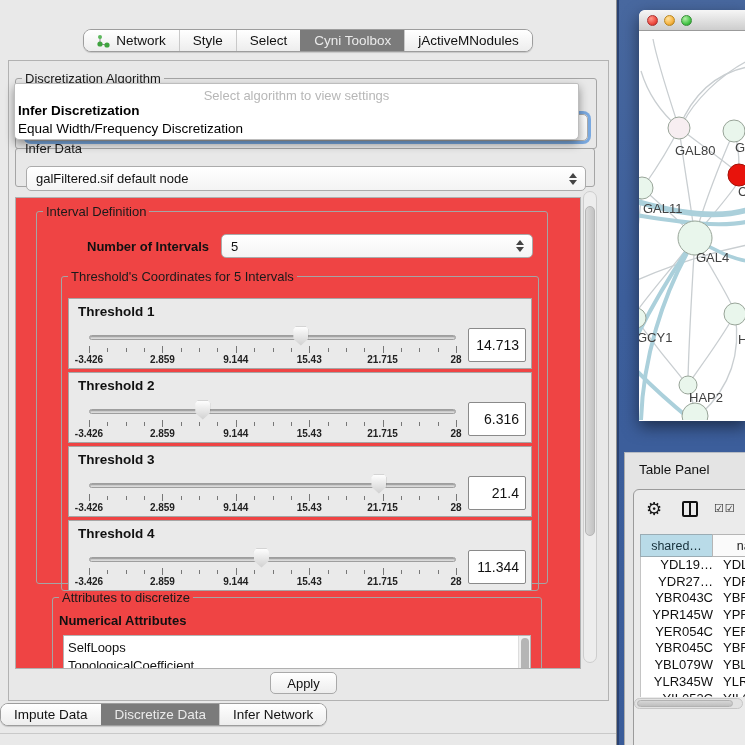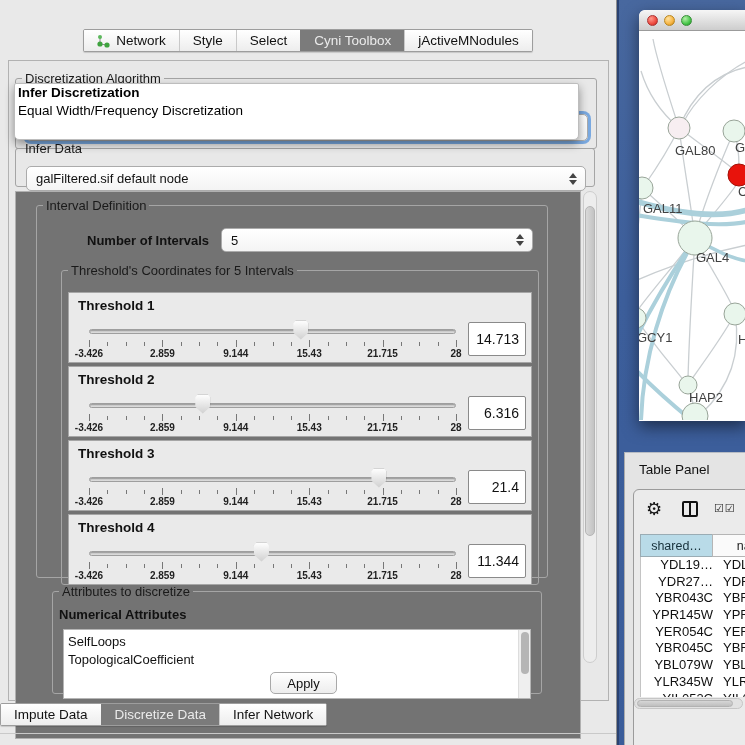--- a/index.html
+++ b/index.html
@@ -9,21 +9,21 @@
   
   .cp { position:absolute; left:0; top:0; width:617px; height:745px;
         background:#e9e9e9; border-right:1px solid #8e8e8e; }
   .cp-titlebar { position:absolute; left:0; top:0; right:0; height:26px;
         background:#ececec; border-bottom:1px solid #c6c6c6; }
   .cp-title { position:absolute; left:10px; top:0; line-height:26px; font-size:13px; color:#1a1a1a; }
   .float-icon { position:absolute; right:37px; top:8px; width:11px; height:11px;
         border:1.5px solid #222; border-radius:2px; }
   .close-icon { position:absolute; right:13px; top:4px; font-size:14px; font-weight:bold; color:#111; }
 
-  .seg-group { display:inline-flex; border:1px solid #9d9d9d; border-radius:2px;
+  .seg-group { display:inline-flex; border:1px solid #9d9d9d; border-radius:8px;
         overflow:hidden; background:#fff; box-shadow:0 1px 1px rgba(0,0,0,.15); }
   .seg { display:flex; align-items:center; padding:3px 13px; font-size:13.5px; color:#111;
         background:linear-gradient(#ffffff,#ededed); white-space:nowrap; }
   .seg + .seg { border-left:1px solid #c9c9c9; }
   .seg.sel { background:#7b7b7b; color:#ebebeb; border-left-color:#7b7b7b; }
   .seg .net-ic { margin-right:6px; }
   .cp-tabbar { position:absolute; left:0; top:29px; right:0; height:28px; text-align:center; }
   .cp-bottomtabs { position:absolute; left:0; top:703px; right:0; height:28px; }
   .bottom-line { position:absolute; left:0; top:733px; right:0; height:1px; background:#c9c9c9; }
 
@@ -47,22 +47,22 @@
 
   
   .popup { position:absolute; left:5px; top:22px; width:565px; height:57px; background:#fff;
         border:1px solid #bdbdbd; border-radius:2px 2px 5px 5px; z-index:40;
         box-shadow:0 4px 10px rgba(0,0,0,.4); }
   .popup-placeholder { text-align:center; font-size:13px; color:#b7b7b7; padding-top:4px; height:18px; }
   .popup-item { font-size:13.5px; color:#000; padding:1px 3px; line-height:16px; white-space:nowrap; }
   .popup-item.sel { font-weight:bold; }
 
   
-  .scrollpane { position:absolute; left:6px; top:130px; width:566px; height:548px;
-        border:1px solid #b0b0b0; background:#737373; overflow:hidden; }
+  .scrollpane { position:absolute; left:6px; top:136px; width:566px; height:472px;
+        border:1px solid #b0b0b0; background:#ef4444; overflow:hidden; }
   .v-scrollbar { position:absolute; left:574px; top:130px; width:14px; height:472px;
         background:#ededed; border:1px solid #cdcdcd; border-radius:7px; }
   .v-thumb { position:absolute; left:1px; right:1px; top:14px; height:330px;
         background:linear-gradient(90deg,#d9d9d9,#c3c3c3); border:1px solid #b5b5b5; border-radius:6px; }
 
   .bold-label { font-weight:bold; font-size:13px; color:#111; }
 
   
   .thr-panel { position:absolute; left:6px; right:6px; height:71px;
         border:1px solid #a6a6a6; background:#eaeaea; }
@@ -175,20 +175,21 @@
       <legend>Discretization Algorithm</legend>
       <div class="combo focus" style="left:10px;top:28px;right:8px;height:27px;">
         <span class="stepper">
             <i class="up"></i>
             <i class="dn"></i>
           </span>
       </div>
     </fieldset>
 
     <div class="popup">
+      <div class="popup-placeholder">Select algorithm to view settings</div>
       <div id="popupOptions">
           <div class="popup-item sel">Infer Discretization</div>
           <div class="popup-item">Equal Width/Frequency Discretization</div>
         </div>
     </div>
 
     <fieldset class="group" style="left:6px;top:80px;width:580px;height:46px;">
       <legend>Infer Data</legend>
       <div class="combo" style="left:10px;top:10px;right:8px;height:25px;">
         <span class="ctext">galFiltered.sif default node</span>

